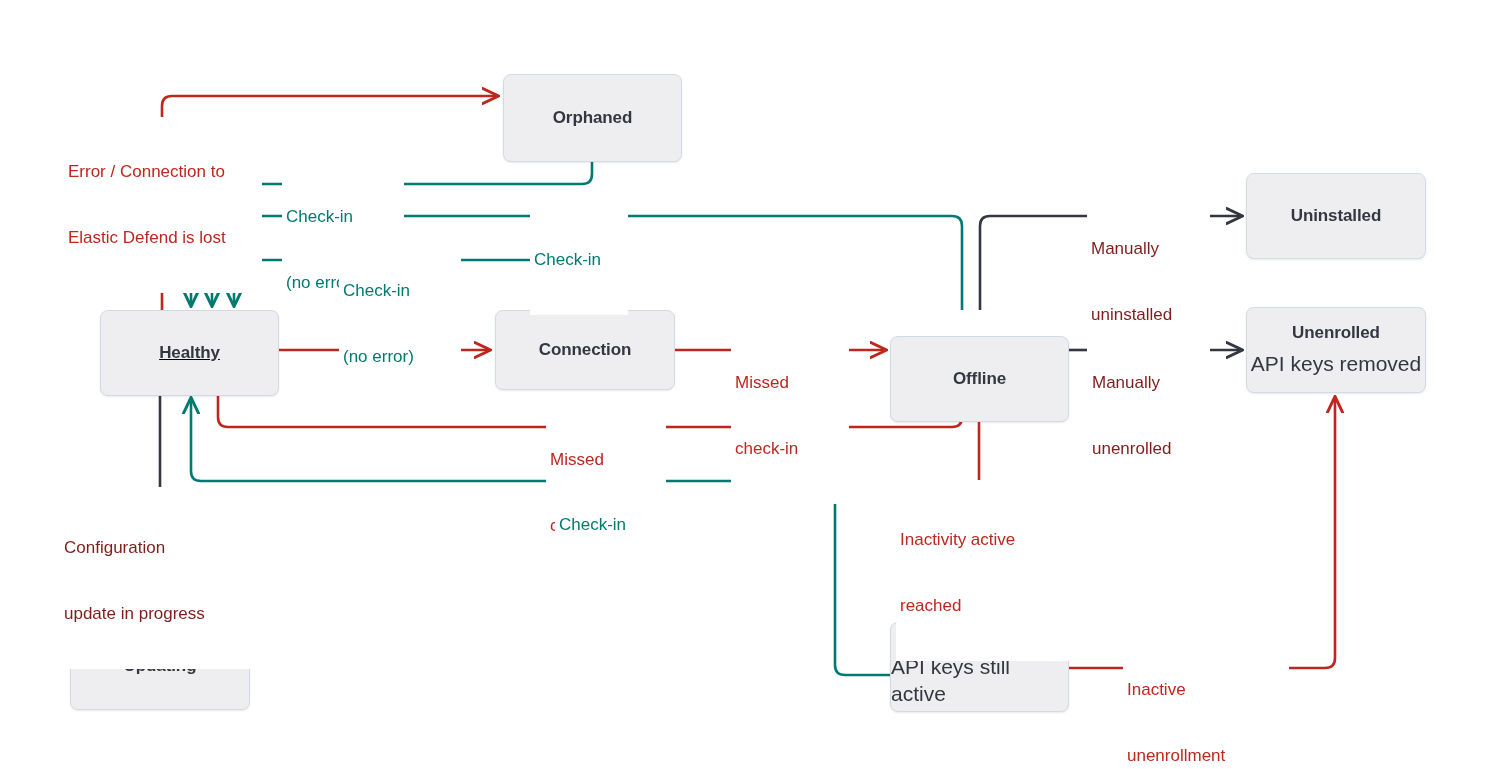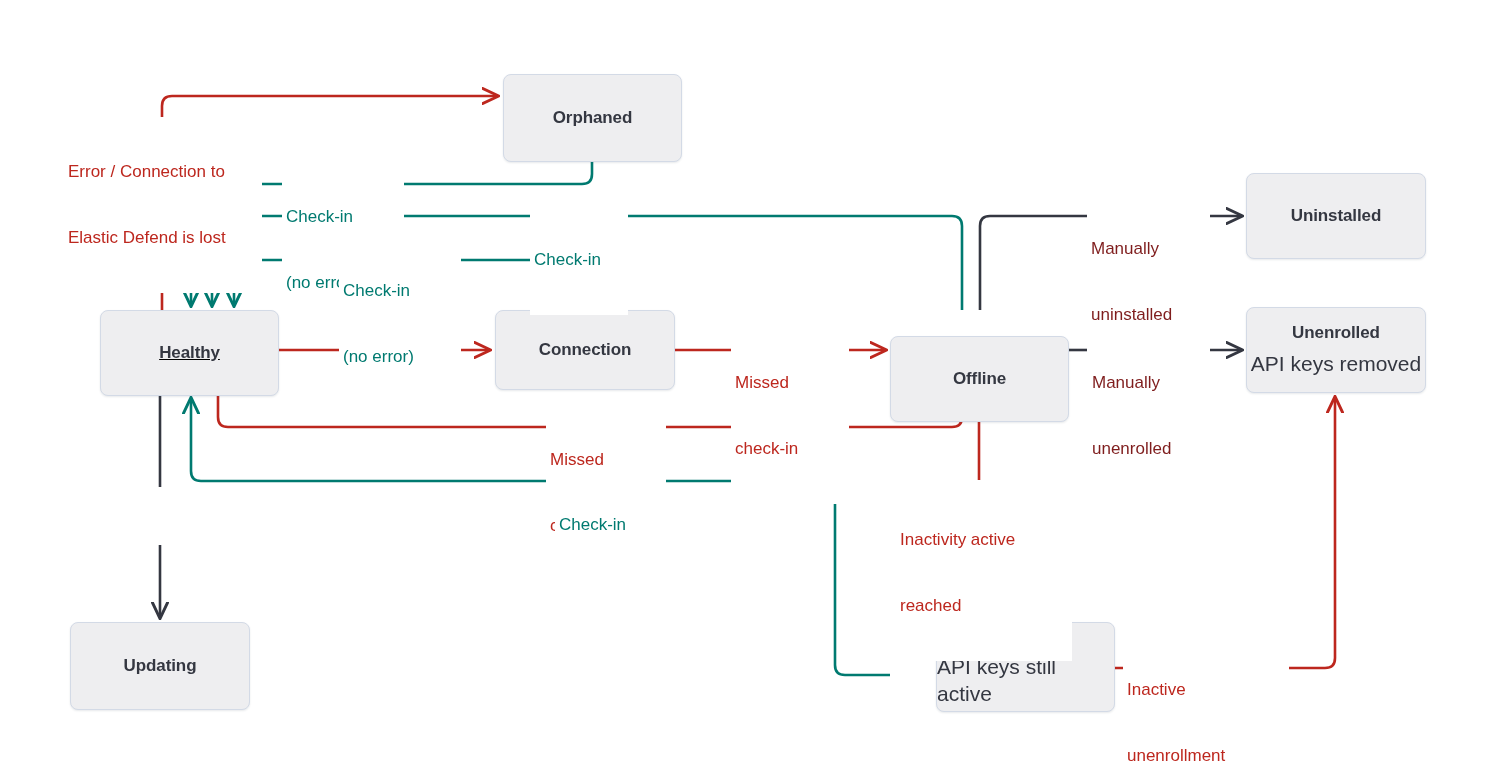--- a/index.html
+++ b/index.html
@@ -92,21 +92,21 @@
 
   <div class="node" style="left:1246px;top:173px;width:180px;height:86px;">
     <span class="t">Uninstalled</span>
   </div>
 
   <div class="node" style="left:1246px;top:307px;width:180px;height:86px;">
     <span class="t">Unenrolled</span>
     <span class="s">API keys removed</span>
   </div>
 
-  <div class="node" style="left:890px;top:622px;width:179px;height:90px;margin-left:46px;">
+  <div class="node" style="left:890px;top:622px;width:179px;height:90px;">
     <span class="t">Inactive</span>
     <span class="s">API keys still active</span>
   </div>
 
   <div class="node" style="left:70px;top:622px;width:180px;height:88px;">
     <span class="t">Updating</span>
   </div>
 
   <div class="lbl red" style="left:64px;top:117px;width:190px;text-align:left;">
     <div>Error / Connection to</div>
@@ -156,14 +156,18 @@
   <div class="lbl red" style="left:1123px;top:635px;width:158px;">
     <div>Inactive</div>
     <div>unenrollment</div>
     
   </div>
 
   <div class="lbl teal" style="left:555px;top:470px;width:90px;">
     <div>Check-in</div>
   </div>
 
+  <div class="lbl dark" style="left:60px;top:493px;width:200px;">
+    <div>Configuration</div>
+    <div>update in progress</div>
+  </div>
 
 </div>
 
 </body></html>

